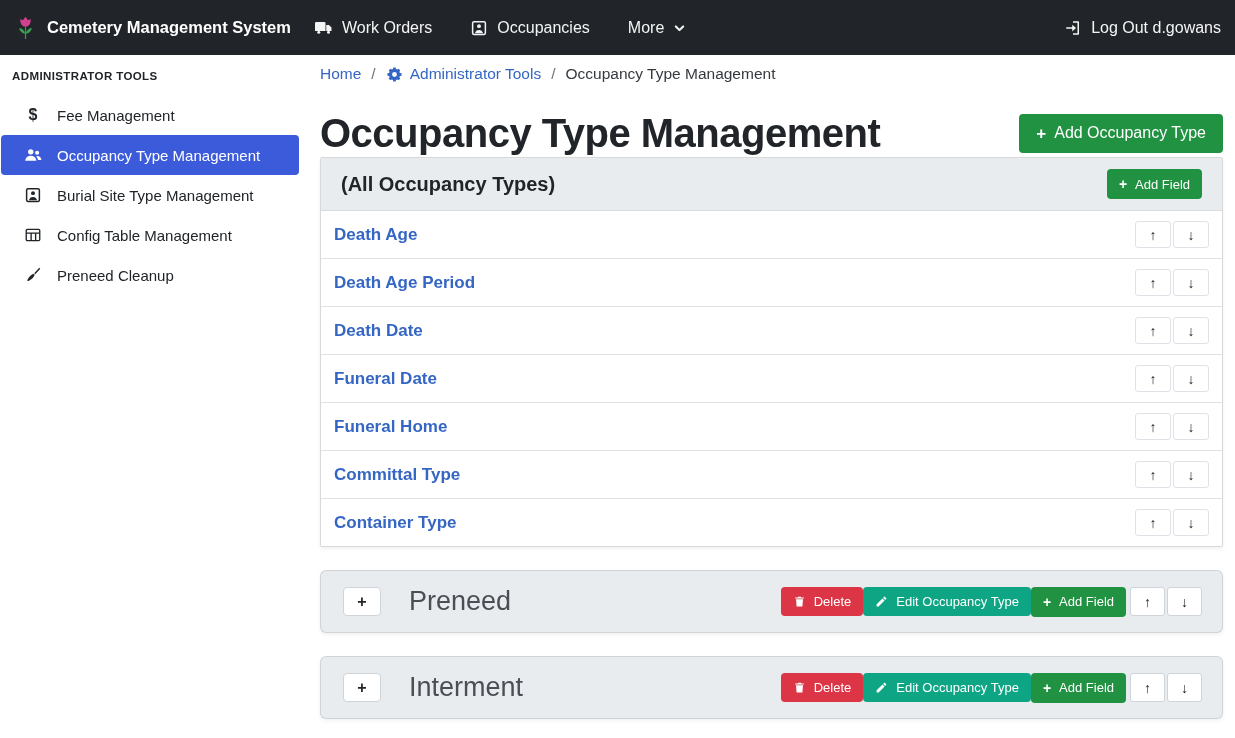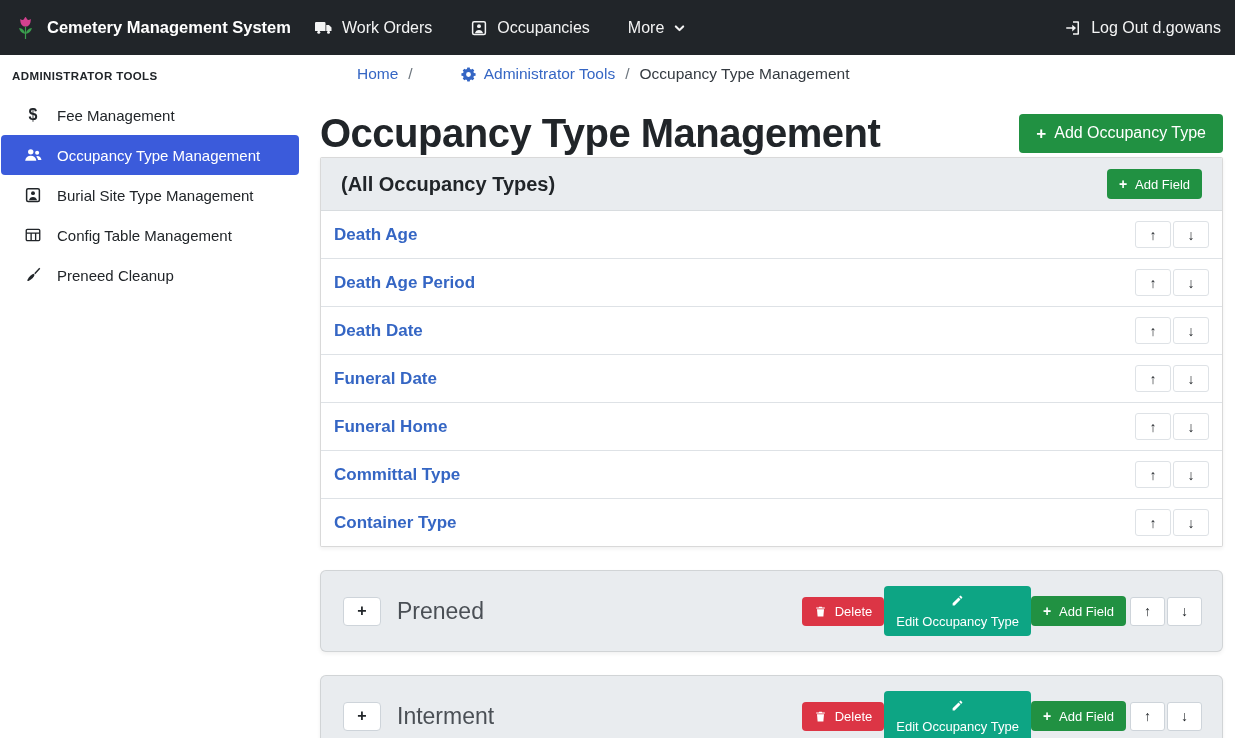--- a/index.html
+++ b/index.html
@@ -43,37 +43,37 @@
   .side-icon{width:20px;display:flex;justify-content:center;color:#212529;}
   .side-icon svg{width:18px;height:18px;display:block;}
   .side-item.active{background:var(--accent-blue);color:#fff;border-radius:4px;margin:0 1px;padding-left:22px;}
   .side-item.active .side-icon{color:#fff;}
   .dollar{font-weight:700;font-size:16px;line-height:1;}
 
   .main{flex:1;min-width:0;padding:10px 12px 0 20px;}
 
   
   .breadcrumb{display:flex;align-items:center;gap:10px;font-size:15.5px;}
-  .crumb-link{color:var(--link-blue);text-decoration:none;cursor:pointer;display:flex;align-items:center;gap:7px;margin-left:37px;}
+  .crumb-link{color:var(--link-blue);text-decoration:none;cursor:pointer;display:flex;align-items:center;gap:7px;}
   .crumb-sep{color:#6c757d;}
   .crumb-current{color:#343a40;}
   .crumb-icon{display:flex;align-items:center;color:var(--link-blue);}
   .crumb-icon svg{width:17px;height:17px;display:block;}
 
   
   .title-row{display:flex;align-items:center;justify-content:space-between;margin-top:26px;}
   .page-title{margin:0;font-size:40px;font-weight:600;letter-spacing:-.5px;color:#212529;line-height:1.2;}
 
   
   .btn{display:inline-flex;align-items:center;gap:8px;border:none;border-radius:4px;color:#fff;cursor:pointer;font-family:inherit;line-height:1;}
   .btn-lg{font-size:16px;padding:11px 17px;}
   .btn-sm{font-size:13px;padding:8px 12px;}
   .btn-green{background:var(--green);}
   .btn-red{background:var(--red);}
-  .btn-teal{background:var(--teal);flex-direction:column;}
+  .btn-teal{background:var(--teal);}
   .btn-icon{display:flex;align-items:center;}
   .btn-icon svg{width:13px;height:13px;display:block;}
   .plus-lg{font-size:17px;font-weight:700;line-height:1;}
   .plus-sm{font-size:14px;font-weight:700;line-height:1;}
 
   
   .card{border:1px solid rgba(0,0,0,.15);border-radius:2px;box-shadow:0 2px 4px rgba(0,0,0,.06);overflow:hidden;background:#fff;}
   .card-header{background:var(--header-gray);display:flex;align-items:center;justify-content:space-between;padding:11px 20px;border-bottom:1px solid #d8dcdf;}
   .card-title{font-size:20px;font-weight:700;color:#212529;}
   .field-row{display:flex;align-items:center;justify-content:space-between;padding:10px 13px;border-bottom:1px solid #dee2e6;background:#fff;}
@@ -82,21 +82,21 @@
 
   .btn-group{display:inline-flex;gap:2px;}
   .arrow-btn{width:36px;height:27px;background:#fff;border:1px solid #dee2e6;border-radius:3px;color:#212529;
     font-size:14px;font-weight:600;cursor:pointer;display:flex;align-items:center;justify-content:center;padding:0;font-family:inherit;}
 
   
   .section-bar{margin-top:23px;background:var(--header-gray);border:1px solid rgba(0,0,0,.1);border-radius:6px;
     box-shadow:0 2px 4px rgba(0,0,0,.06);display:flex;align-items:center;padding:15px 20px 15px 22px;}
   .expand-btn{width:38px;height:29px;background:#fff;border:1px solid #ced4da;border-radius:4px;font-size:16px;font-weight:600;
     color:#212529;cursor:pointer;display:flex;align-items:center;justify-content:center;padding:0;font-family:inherit;}
-  .section-title{margin-left:16px;font-size:23px;font-weight:500;color:#4a4f55;text-align:center;}
+  .section-title{margin-left:28px;font-size:27px;font-weight:500;color:#4a4f55;text-align:center;}
   .section-actions{margin-left:auto;display:flex;align-items:center;}
   .section-actions .btn-group{margin-left:4px;}
   .section-bar .arrow-btn{border-color:#ced4da;width:35px;height:29px;}
 </style>
 </head>
 <body>
 
 <div class="screen">
 
   <header class="navbar">

